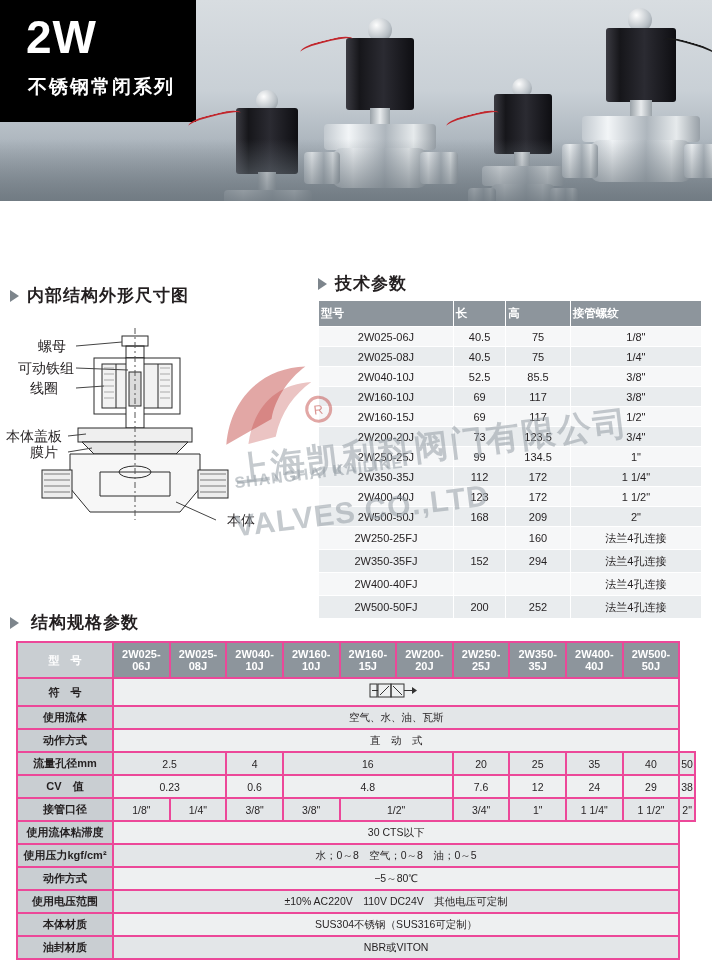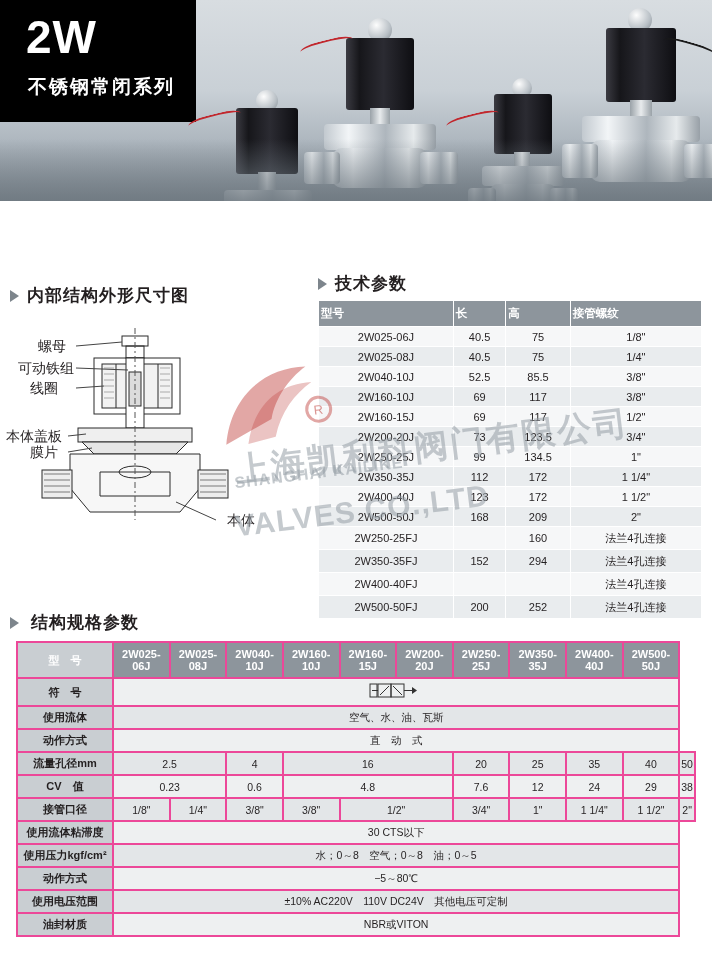--- a/index.html
+++ b/index.html
@@ -470,18 +470,22 @@
         </tr>
         <tr>
           <td class="rowhead">动作方式</td>
           <td colspan="10" class="cell">−5～80℃</td>
         </tr>
         <tr>
           <td class="rowhead">使用电压范围</td>
           <td colspan="10" class="cell">±10%  AC220V　110V  DC24V　其他电压可定制</td>
         </tr>
         <tr>
+          <td class="rowhead">本体材质</td>
+          <td colspan="10" class="cell">SUS304不锈钢（SUS316可定制）</td>
+        </tr>
+        <tr>
           <td class="rowhead">油封材质</td>
           <td colspan="10" class="cell">NBR或VITON</td>
         </tr>
       </tbody>
   </table>
 </div>
 
 </body></html>

